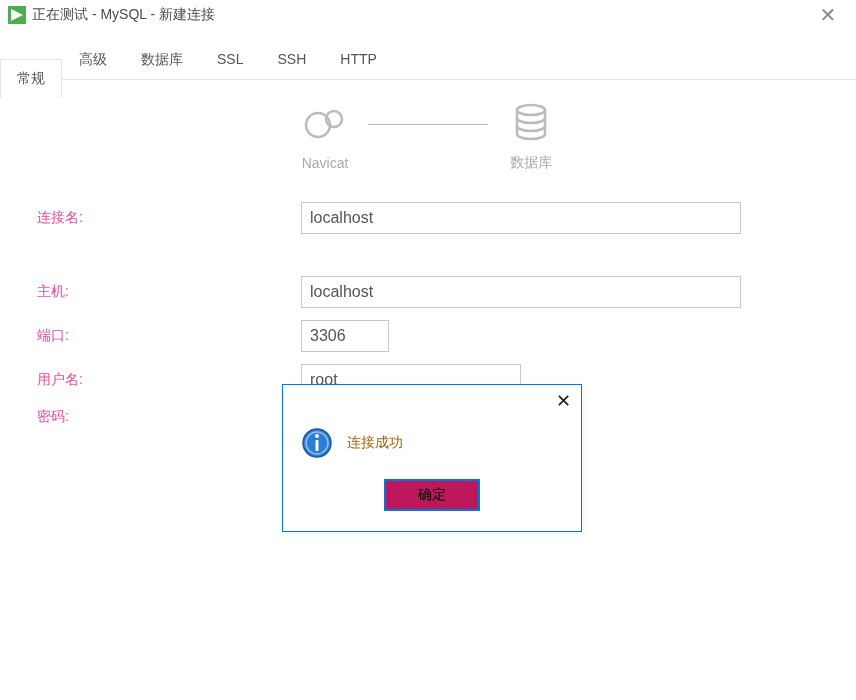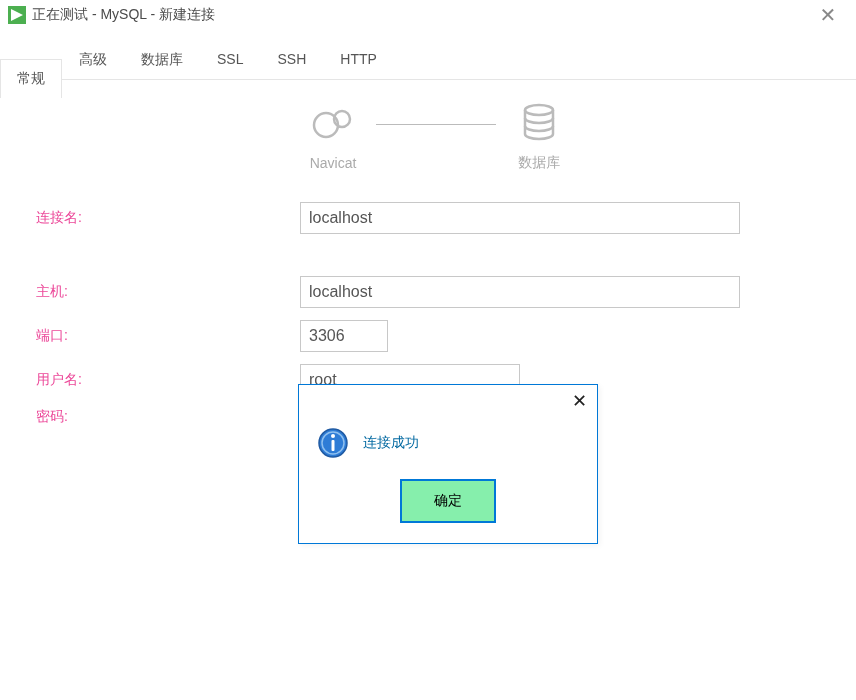--- a/index.html
+++ b/index.html
@@ -5,39 +5,39 @@
     * { box-sizing: border-box; margin: 0; padding: 0; }
     body { font-family: "Microsoft YaHei", "Segoe UI", sans-serif; font-size: 14px; background: #fff; width: 856px; height: 700px; overflow: hidden; }
     .titlebar { display: flex; align-items: center; height: 30px; padding: 0 8px; background: #fff; }
     .titlebar .app-icon { width: 18px; height: 18px; background: #4caf50; display: inline-block; margin-right: 6px; position: relative; }
     .titlebar .app-icon::after { content: ""; position: absolute; left: 3px; top: 3px; width: 0; height: 0; border-left: 12px solid #fff; border-top: 6px solid transparent; border-bottom: 6px solid transparent; }
     .titlebar .title { color: #4a4a4a; flex: 1; }
     .titlebar .close { width: 40px; text-align: center; color: #888; font-size: 20px; cursor: pointer; }
     .tabs { display: flex; border-bottom: 1px solid #e5e5e5; padding-top: 10px; }
     .tab { padding: 10px 16px; color: #555; cursor: pointer; border: 1px solid transparent; border-bottom: none; }
     .tab.active { border-color: #e5e5e5; background: #fff; position: relative; top: 19px; }
-    .content { padding: 20px 14px; position: relative; margin-left: 16px; }
+    .content { padding: 20px 31px; position: relative; }
     .diagram { display: flex; align-items: center; justify-content: center; gap: 20px; margin-bottom: 30px; }
     .diagram .item { display: flex; flex-direction: column; align-items: center; gap: 8px; color: #aaa; }
     .diagram .line { width: 120px; height: 1px; background: #bbb; margin-bottom: 24px; }
     .form-row { display: flex; align-items: center; margin-bottom: 12px; }
     .form-row.spaced { margin-bottom: 42px; }
     .form-label { width: 270px; padding-left: 6px; color: #ec4899; }
     .form-input { border: 1px solid #c8c8c8; padding: 6px 8px; font-size: 16px; color: #555; }
     .form-input.wide { width: 440px; }
     .form-input.narrow { width: 88px; }
     .form-input.med { width: 220px; }
     .dialog { position: absolute; left: 282px; top: 304px; width: 300px; background: #fff; border: 1px solid #0078d7; box-shadow: 2px 2px 6px rgba(0,0,0,.05); }
     .dialog-bar { height: 32px; display: flex; justify-content: flex-end; align-items: center; padding: 0 10px; }
     .dialog-close { font-size: 18px; cursor: pointer; color: #222; }
     .dialog-body { display: flex; align-items: center; gap: 14px; padding: 10px 18px 20px 18px; }
     .info-icon { width: 32px; height: 32px; }
-    .dialog-msg { color: #0369a1; }
+    .dialog-msg { color: #a16207; }
     .dialog-footer { display: flex; justify-content: center; padding-bottom: 20px; }
-    .ok-btn { width: 96px; height: 44px; background: #86efac; border: 2px solid #0078d7; cursor: pointer; font-size: 14px; }
+    .ok-btn { width: 96px; height: 32px; background: #be185d; border: 2px solid #0078d7; cursor: pointer; font-size: 14px; }
   </style>
 </head>
 <body>
 
 <div class="titlebar">
   <span class="app-icon"></span>
   <span class="title">正在测试 - MySQL - 新建连接</span>
   <span class="close">✕</span>
 </div>
 

